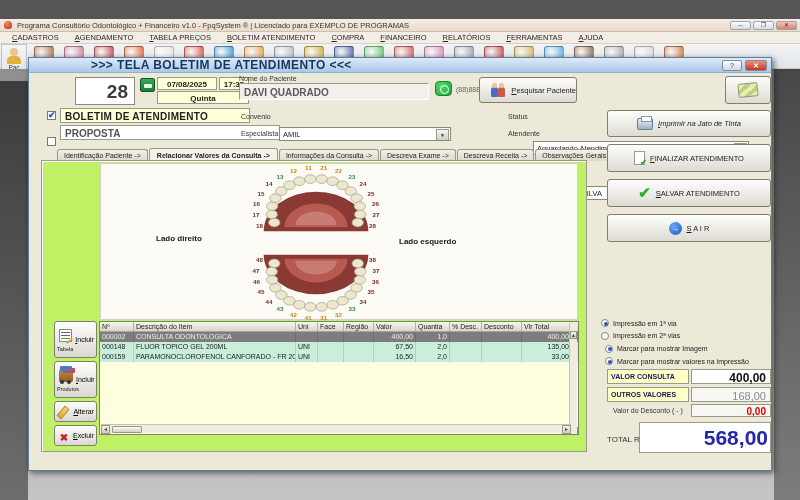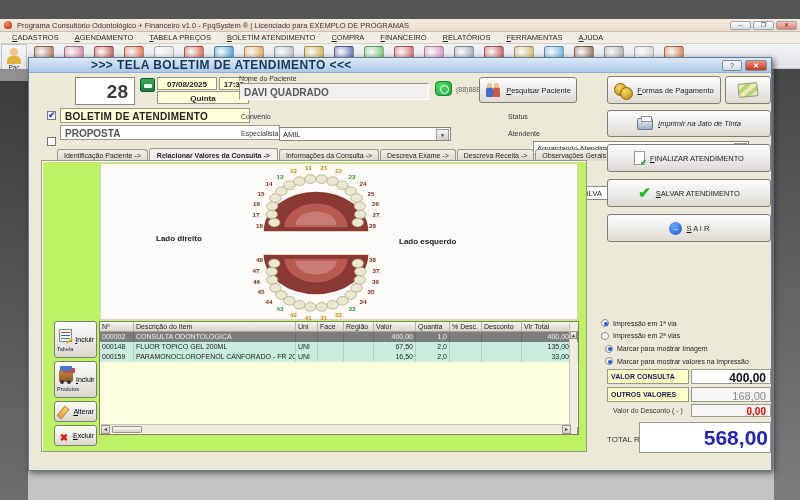--- a/index.html
+++ b/index.html
@@ -213,21 +213,21 @@
 
       <div class="abs cb checked" style="left:18px;top:38px;width:9px;height:9px;"></div>
       <div id="boletim-field" class="abs yfield" style="left:31px;top:35px;width:190px;height:15px;">BOLETIM DE ATENDIMENTO</div>
       <div class="abs cb" style="left:18px;top:55px;width:9px;height:9px;"></div>
       <div id="proposta-field" class="abs" style="left:31px;top:52px;width:220px;height:15px;">PROPOSTA</div>
 
       <div class="abs lbl" style="left:210px;top:2px;">Nome do Paciente</div>
       <div id="patient-field" class="abs sunken" style="left:210px;top:10px;width:190px;height:17px;">DAVI QUADRADO</div>
       <div id="wa-icon" class="abs" style="left:406px;top:8px;width:17px;height:15px;"></div>
       <div id="phone" class="abs" style="left:427px;top:13px;">(88)88888-8888</div>
-      <div id="search-btn" class="abs btn" style="left:450px;top:4px;width:98px;height:26px;">
+      <div id="search-btn" class="abs btn" style="left:450px;top:4px;width:98px;height:26px;justify-content:flex-end;">
         <span class="ppl">
             <i class="p1"></i>
             <i class="p2"></i>
           </span>
         <span class="bl ufl">Pesquisar Paciente</span>
       </div>
 
       <div class="abs lbl" style="left:212px;top:40px;">Convenio</div>
       <div class="abs select" style="left:250px;top:36px;width:172px;height:14px;"><span>AMIL</span></div>
       <div class="abs lbl" style="left:479px;top:40px;">Status</div>
@@ -395,24 +395,20 @@
             <span class="sbarrow dn">▼</span>
           </div>
           <div class="hsb" style="width:470px;">
             <span class="sbarrow">◄</span>
             <span class="sbthumb"></span>
             <span class="sbarrow" style="position:absolute;right:0;">►</span>
           </div>
         </div>
       </div>
 
-      <div class="abs btn" style="left:578px;top:3px;width:114px;height:28px;">
-        <span class="ic-coins"></span>
-        <span class="bl ufl">Formas de Pagamento</span>
-      </div>
       <div class="abs btn" style="left:696px;top:3px;width:46px;height:28px;">
         <span class="ic-notes"></span>
       </div>
       <div class="abs btn" style="left:578px;top:37px;width:164px;height:27px;font-style:italic;">
         <span class="ic-prn"></span>
         <span class="bl ufl">Imprimir na Jato de Tinta</span>
       </div>
       <div class="abs btn" style="left:578px;top:71px;width:164px;height:28px;">
         <span class="ic-doc"></span>
         <span class="bl ufl">FINALIZAR ATENDIMENTO</span>

